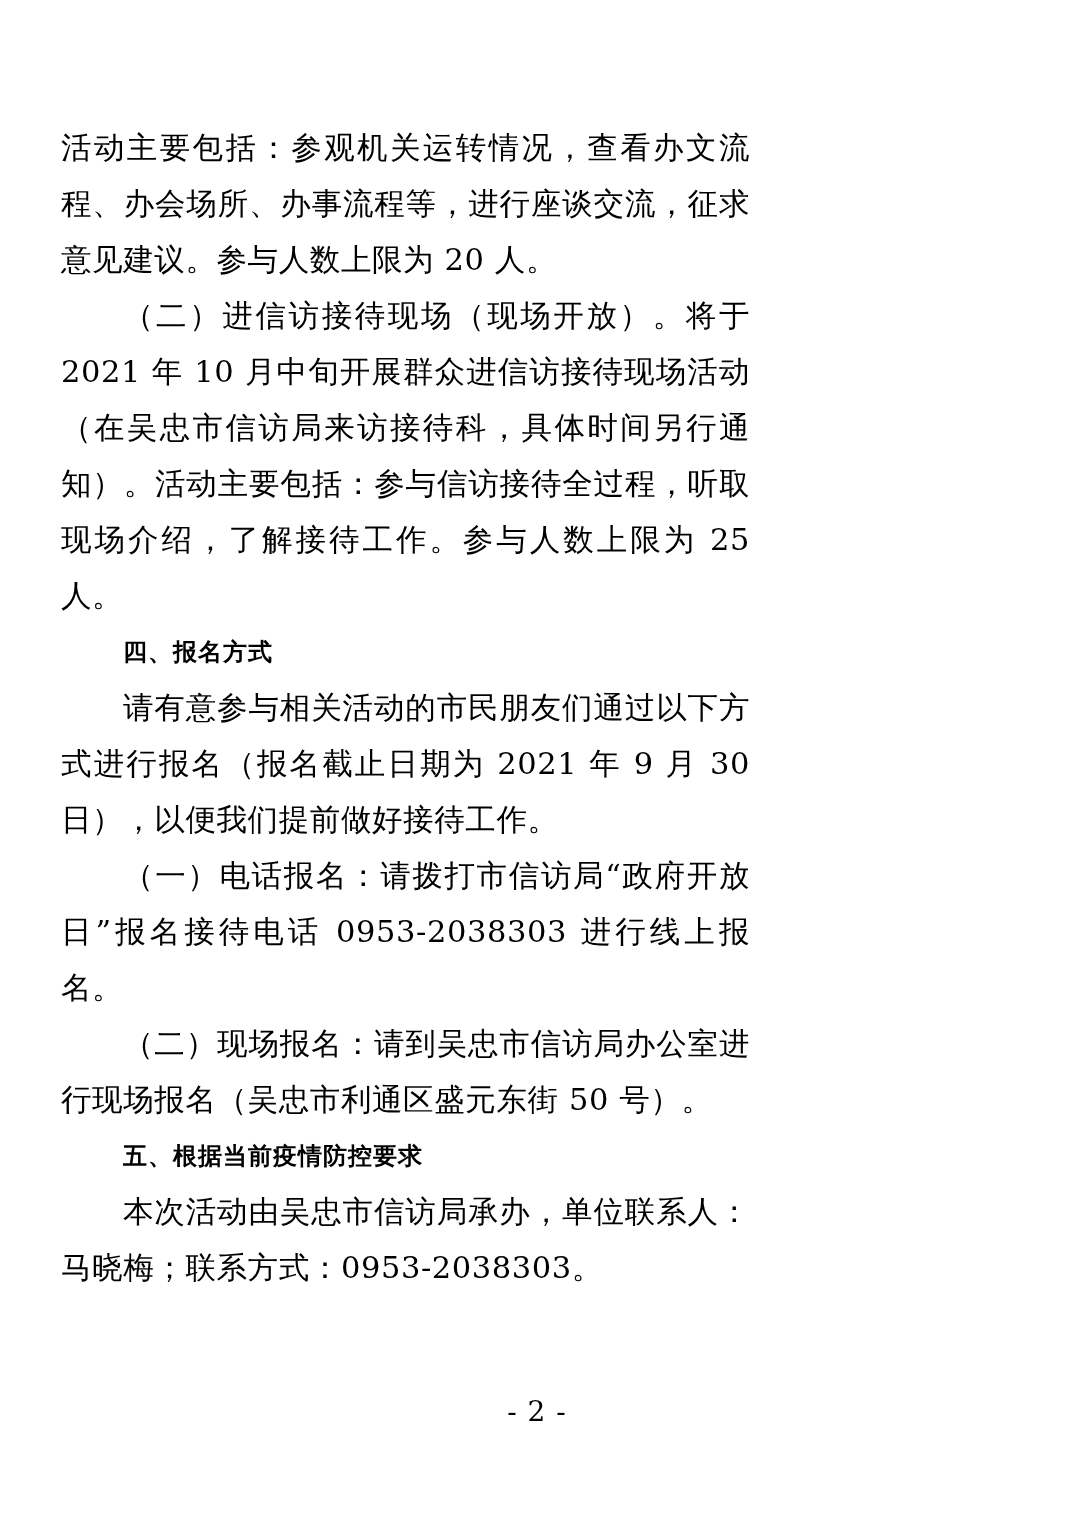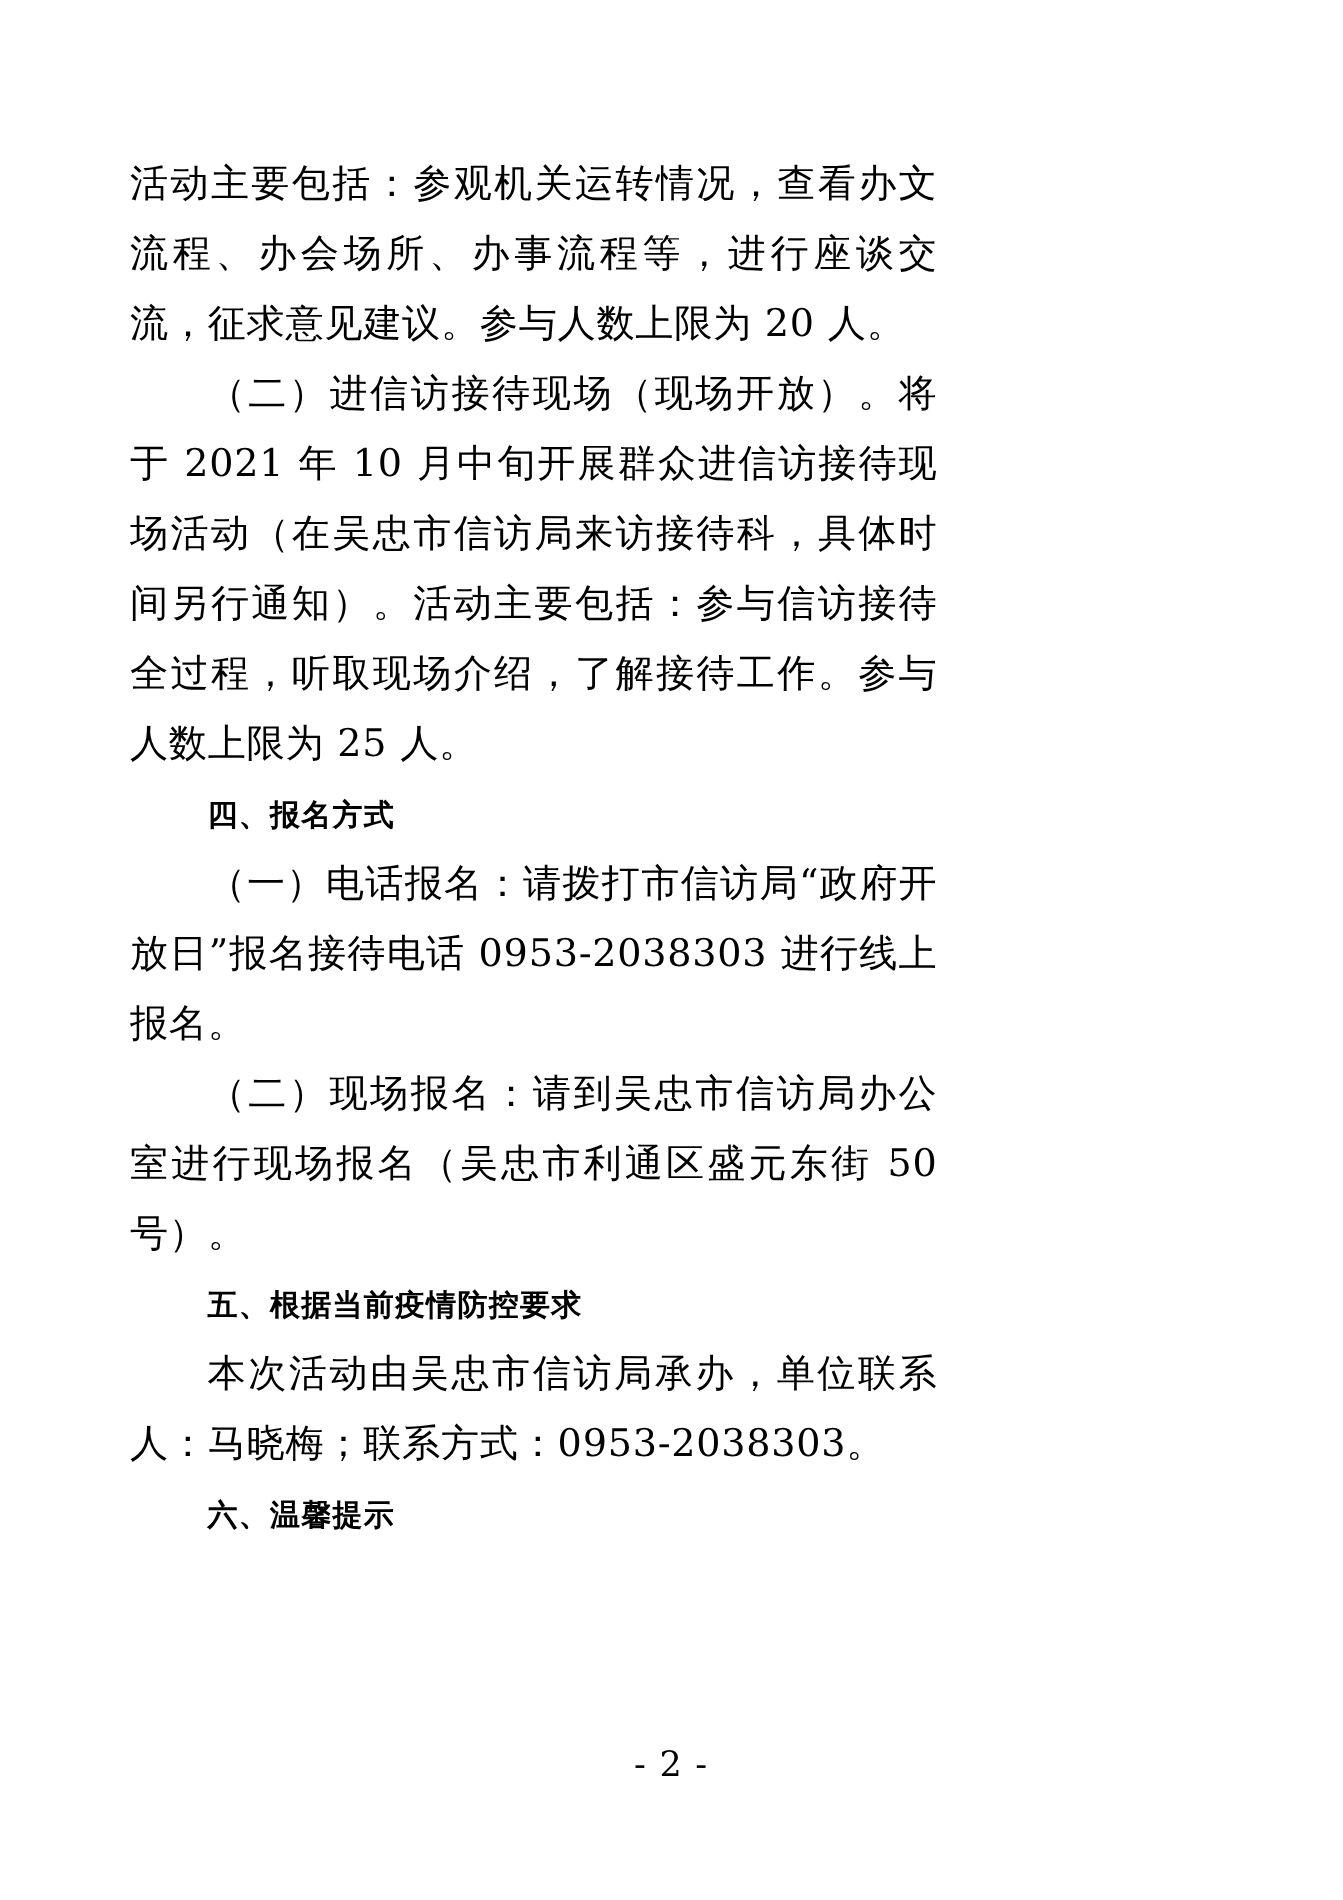--- a/index.html
+++ b/index.html
@@ -15,21 +15,21 @@
     position: relative;
     overflow: hidden;
   }
   .page {
     position: absolute;
     top: 0;
     left: 0;
     width: 902px;
     height: 1520px;
     box-sizing: border-box;
-    padding: 120px 152px 0 104px;
+    padding: 120px 152px 0 61px;
   }
   .body-text {
     font-size: 30.5px;
     line-height: 56px;
     letter-spacing: 0.6px;
     text-align: justify;
     text-justify: inter-ideograph;
     margin: 0;
   }
   .indent {
@@ -59,27 +59,27 @@
 <body>
 
 <div class="page">
 
   <p class="body-text">活动主要包括：参观机关运转情况，查看办文流程、办会场所、办事流程等，进行座谈交流，征求意见建议。参与人数上限为 20 人。</p>
 
   <p class="body-text indent">（二）进信访接待现场（现场开放）。将于 2021 年 10 月中旬开展群众进信访接待现场活动（在吴忠市信访局来访接待科，具体时间另行通知）。活动主要包括：参与信访接待全过程，听取现场介绍，了解接待工作。参与人数上限为 25 人。</p>
 
   <p class="heading">四、报名方式</p>
 
+  <p class="body-text indent">请有意参与相关活动的市民朋友们通过以下方式进行报名（报名截止日期为 2021 年 9 月 30 日），以便我们提前做好接待工作。</p>
 
   <p class="body-text indent">（一）电话报名：请拨打市信访局“政府开放日”报名接待电话 0953-2038303 进行线上报名。</p>
 
   <p class="body-text indent">（二）现场报名：请到吴忠市信访局办公室进行现场报名（吴忠市利通区盛元东街 50 号）。</p>
 
   <p class="heading">五、根据当前疫情防控要求</p>
 
   <p class="body-text indent">本次活动由吴忠市信访局承办，单位联系人：马晓梅；联系方式：0953-2038303。</p>
 
-  <p class="heading">六、温馨提示</p>
 
 
 </div>
 
 <div class="footer">- 2 -</div>
 
 </body></html>

